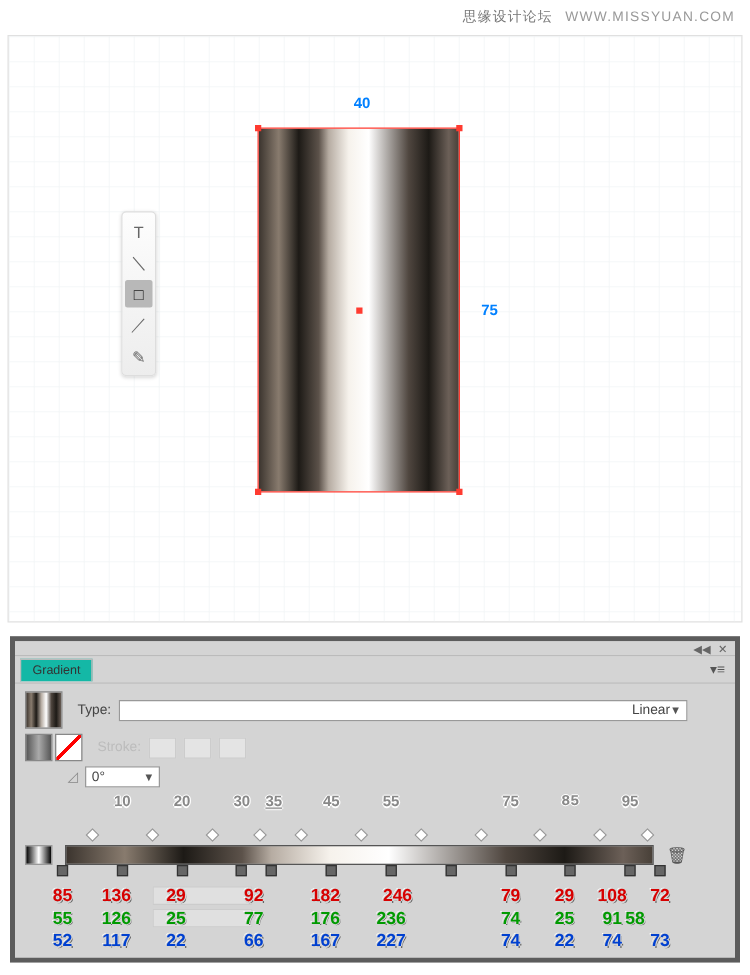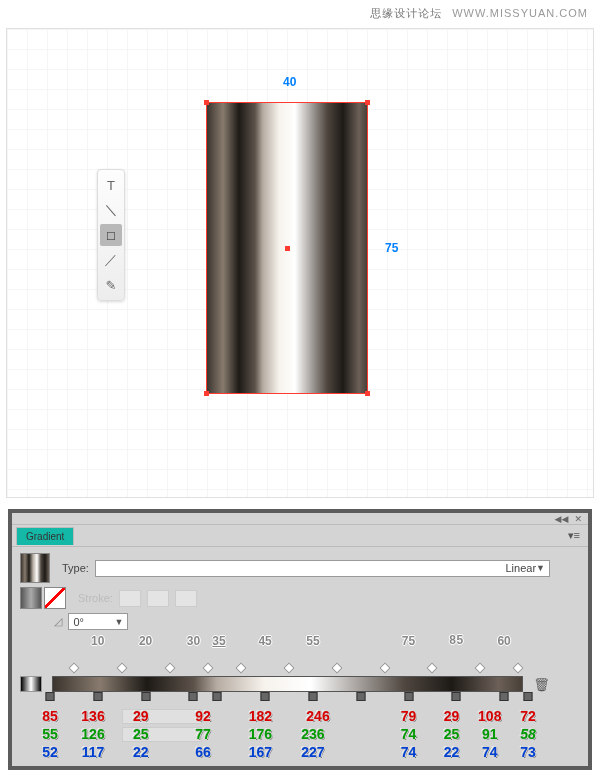--- a/index.html
+++ b/index.html
@@ -125,21 +125,21 @@
 
     <div class="stop-labels" id="stop-labels">
         <span style="left: 47.8px;">10</span>
         <span style="left: 95.6px;">20</span>
         <span style="left: 143.4px;">30</span>
         <span style="left: 169px; text-decoration: underline;">35</span>
         <span style="left: 215.1px;">45</span>
         <span style="left: 262.9px;">55</span>
         <span style="left: 358.5px;">75</span>
         <span style="left: 406.3px; font-family: Liberation Mono, monospace;">85</span>
-        <span style="left: 454.1px;">60</span>
+        <span style="left: 454.1px;">95</span>
       </div>
 
     <div class="diamond-row" id="diamond-row">
         <div class="d" style="left: 23.9px;"></div>
         <div class="d" style="left: 71.7px;"></div>
         <div class="d" style="left: 119.5px;"></div>
         <div class="d" style="left: 157.74px;"></div>
         <div class="d" style="left: 191.2px;"></div>
         <div class="d" style="left: 239px;"></div>
         <div class="d" style="left: 286.8px;"></div>
@@ -213,21 +213,21 @@
       <div class="rgb-row g" id="g-row">
           <span style="left: 0px;">55</span>
           <span style="left: 43.02px;">126</span>
           <span style="left: 90.82px;">25</span>
           <span style="left: 152.96px;">77</span>
           <span style="left: 210.32px;">176</span>
           <span style="left: 262.9px;">236</span>
           <span style="left: 358.5px;">74</span>
           <span style="left: 401.52px;">25</span>
           <span style="left: 439.76px;">91</span>
-          <span style="left: 478px; font-style: italic;">58</span>
+          <span style="left: 458px;">58</span>
         </div>
       <div class="rgb-row b" id="b-row">
           <span style="left: 0px;">52</span>
           <span style="left: 43.02px;">117</span>
           <span style="left: 90.82px;">22</span>
           <span style="left: 152.96px;">66</span>
           <span style="left: 210.32px;">167</span>
           <span style="left: 262.9px;">227</span>
           <span style="left: 358.5px;">74</span>
           <span style="left: 401.52px;">22</span>

